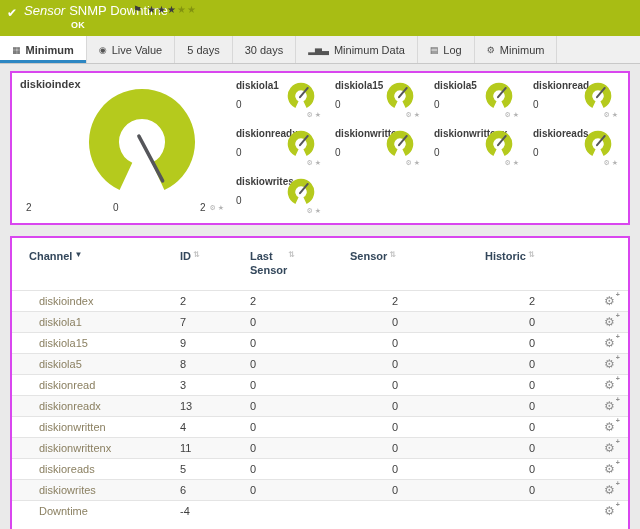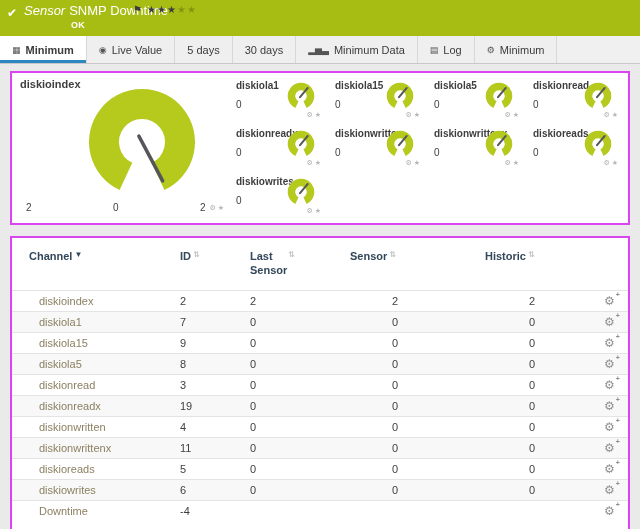--- a/index.html
+++ b/index.html
@@ -265,21 +265,21 @@
           <tr>
             <td class="td-channel">diskionread</td>
             <td class="td-id">3</td>
             <td class="td-last">0</td>
             <td class="td-min">0</td>
             <td class="td-max">0</td>
             <td class="td-gear"><span class="gearwrap"><span class="g">⚙</span><span class="plus">+</span></span></td>
           </tr>
           <tr>
             <td class="td-channel">diskionreadx</td>
-            <td class="td-id">19</td>
+            <td class="td-id">13</td>
             <td class="td-last">0</td>
             <td class="td-min">0</td>
             <td class="td-max">0</td>
             <td class="td-gear"><span class="gearwrap"><span class="g">⚙</span><span class="plus">+</span></span></td>
           </tr>
           <tr>
             <td class="td-channel">diskionwritten</td>
             <td class="td-id">4</td>
             <td class="td-last">0</td>
             <td class="td-min">0</td>

